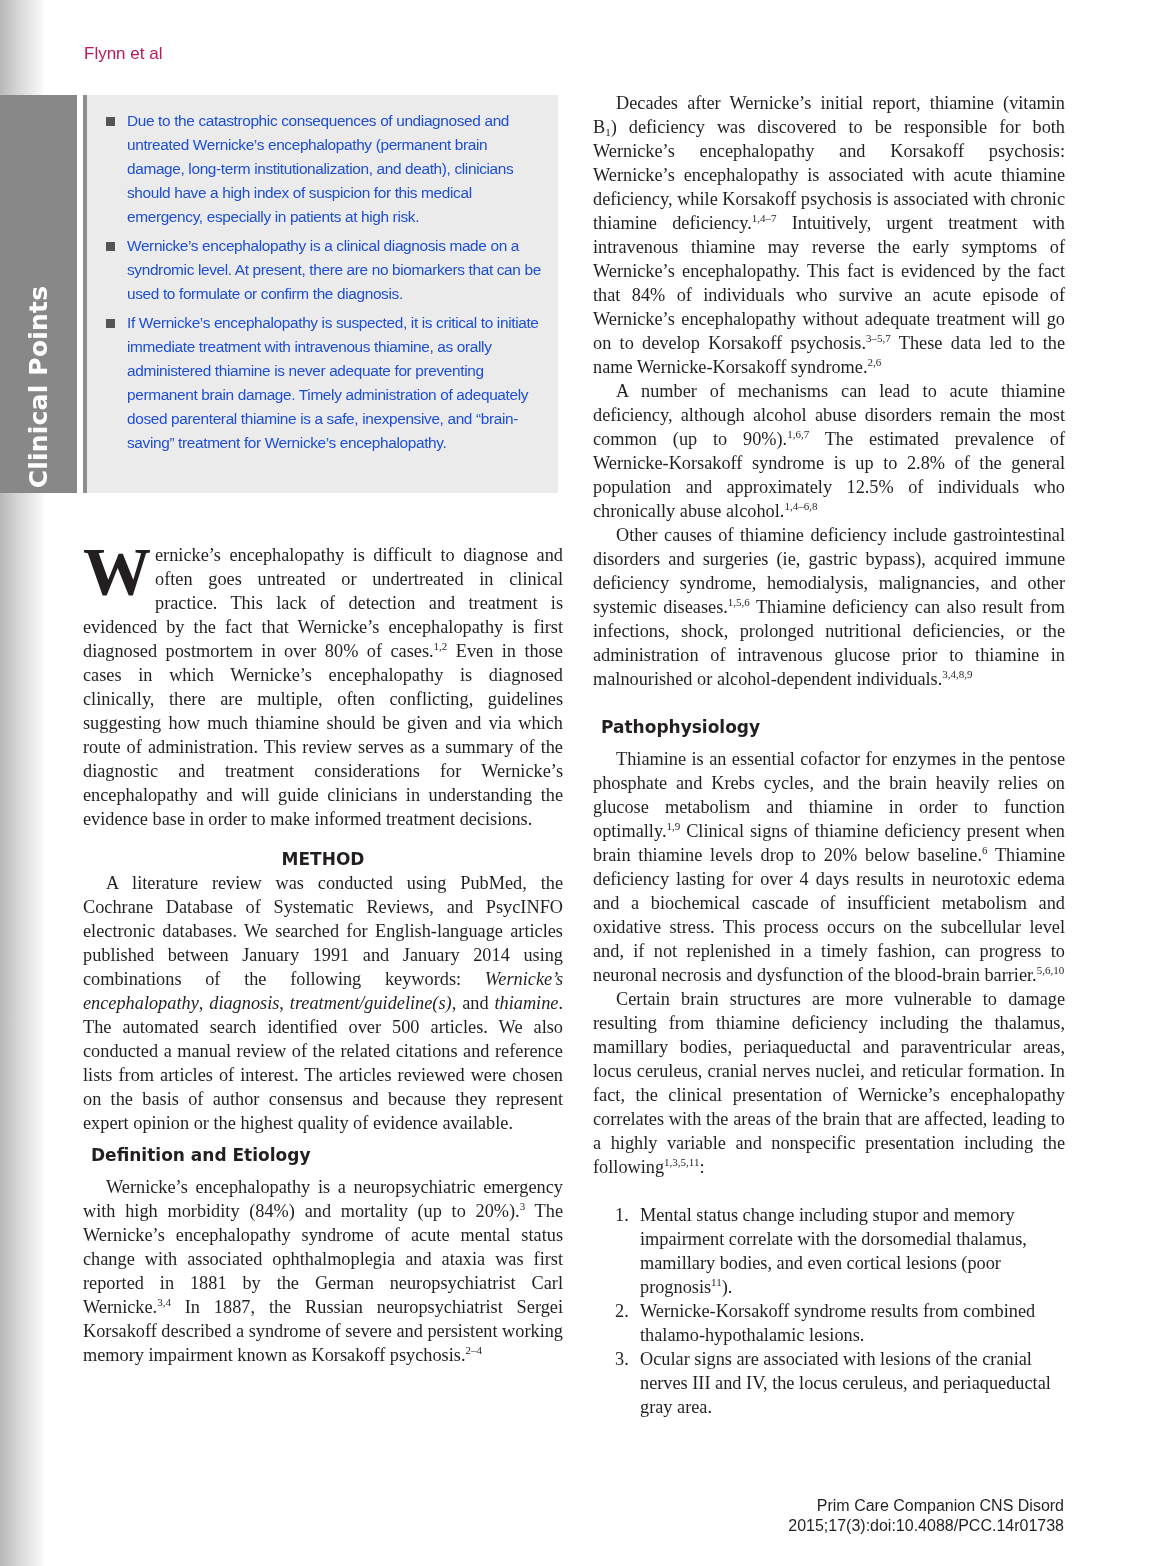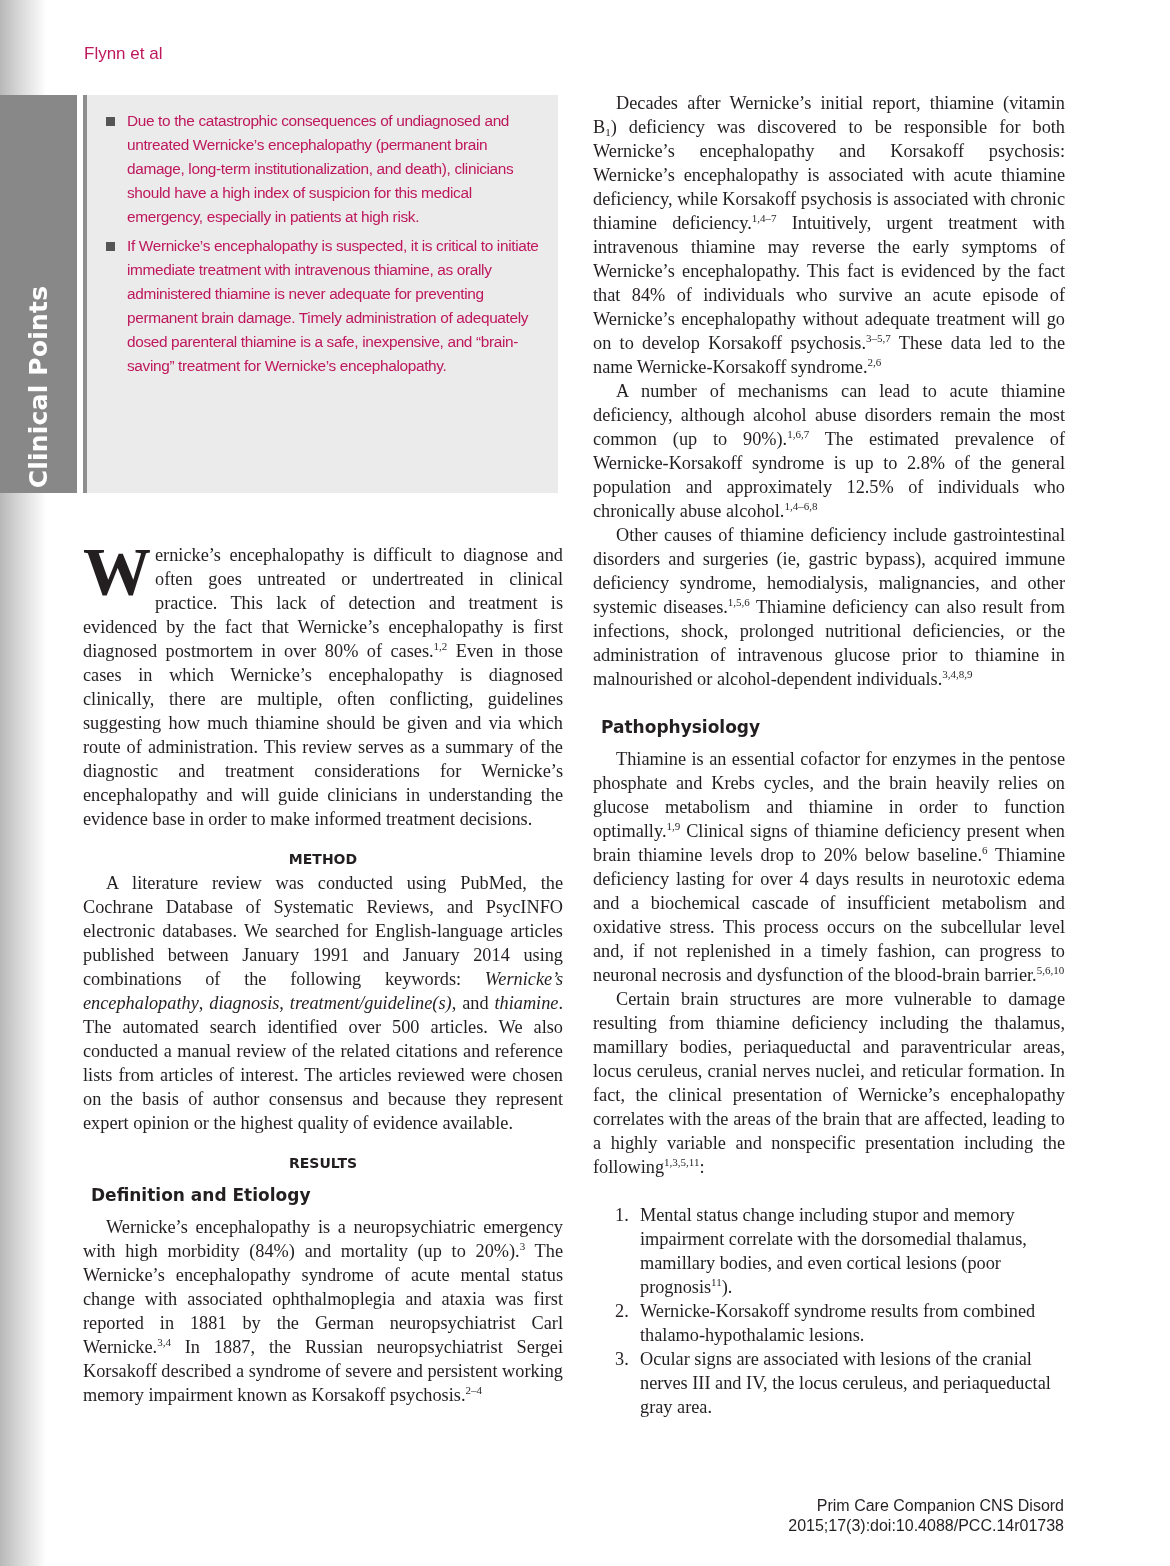--- a/index.html
+++ b/index.html
@@ -34,42 +34,42 @@
     background: #8e8e8e;
   }
   .cp-box {
     position: absolute; left: 87px; top: 95px; width: 471px; height: 398px;
     background: #ebebeb;
   }
   .cp-list { list-style: none; margin: 0; padding: 14px 0 0 0; }
   .cp-item {
     position: relative; padding-left: 40px; width: 420px;
     font-family: "Liberation Sans", "DejaVu Sans", sans-serif;
-    font-size: 15.4px; line-height: 24px; color: #be185d;
+    font-size: 15.4px; line-height: 24px; color: #1d4ed8;
     margin-bottom: 5px; letter-spacing: -0.35px; transform-origin: left;
   }
   .cp-bullet {
     position: absolute; left: 19px; top: 8px; width: 9px; height: 9px;
     background: #555555;
   }
 
   .col { position: absolute; font-size: 18.3px; line-height: 24px; text-align: justify; }
   .col-left { left: 83px; top: 543px; width: 480px; }
   .col-right { left: 593px; top: 91px; width: 472px; }
   .col p { margin: 0; text-indent: 23px; hyphens: none; }
   .col p.noindent { text-indent: 0; }
   .dropcap {
     float: left; font-size: 68px; line-height: 52px; font-weight: bold;
     margin: 2px 4px 0 0; padding: 0; text-indent: 0;
   }
   sup { font-size: 11px; line-height: 0; vertical-align: 7px; text-align: center; }
   sub { font-size: 11px; line-height: 0; vertical-align: -3px; }
   .sec-head {
     text-align: center; font-family: "DejaVu Sans", "Liberation Sans", sans-serif;
-    font-weight: bold; font-size: 14px; line-height: 24px; margin: 16px 0 0 0;
+    font-weight: bold; font-size: 17px; line-height: 24px; margin: 16px 0 0 0;
   }
   .sub-head {
     font-family: "DejaVu Sans", "Liberation Sans", sans-serif;
     font-weight: bold; font-size: 17px; line-height: 24px; margin: 8px; text-align: left;
   }
   .sub-head.spaced { margin-top: 24px; }
   .numlist { list-style: none; margin: 24px 0 0 0; padding: 0; }
   .numlist li { position: relative; padding-left: 47px; text-align: left; width: 420px; }
   .numlist .num { position: absolute; left: 22px; top: 0; }
   .footer-left {
@@ -99,32 +99,35 @@
 </div>
 <div class="cp-rule"></div>
 <div class="cp-box">
   <ul class="cp-list">
     <li class="cp-item">
       <span class="cp-bullet"></span>
       <span>Due to the catastrophic consequences of undiagnosed and untreated Wernicke’s encephalopathy (permanent brain damage, long-term institutionalization, and death), clinicians should have a high index of suspicion for this medical emergency, especially in patients at high risk.</span>
     </li>
     <li class="cp-item">
       <span class="cp-bullet"></span>
+      <span>Wernicke’s encephalopathy is a clinical diagnosis made on a syndromic level. At present, there are no biomarkers that can be used to formulate or confirm the diagnosis.</span>
+    </li>
+    <li class="cp-item">
+      <span class="cp-bullet"></span>
       <span>If Wernicke’s encephalopathy is suspected, it is critical to initiate immediate treatment with intravenous thiamine, as orally administered thiamine is never adequate for preventing permanent brain damage. Timely administration of adequately dosed parenteral thiamine is a safe, inexpensive, and “brain-saving” treatment for Wernicke’s encephalopathy.</span>
     </li>
   </ul>
 </div>
 
 <div class="col col-left">
   <p class="noindent"><span class="dropcap">W</span><span>ernicke’s encephalopathy is difficult to diagnose and often goes untreated or undertreated in clinical practice. This lack of detection and treatment is evidenced by the fact that Wernicke’s encephalopathy is first diagnosed postmortem in over 80% of cases.</span><sup>1,2</sup><span> Even in those cases in which Wernicke’s encephalopathy is diagnosed clinically, there are multiple, often conflicting, guidelines suggesting how much thiamine should be given and via which route of administration. This review serves as a summary of the diagnostic and treatment considerations for Wernicke’s encephalopathy and will guide clinicians in understanding the evidence base in order to make informed treatment decisions.</span></p>
 
   <h2 class="sec-head">METHOD</h2>
   <p><span>A literature review was conducted using PubMed, the Cochrane Database of Systematic Reviews, and PsycINFO electronic databases. We searched for English-language articles published between January 1991 and January 2014 using combinations of the following keywords: </span><em>Wernicke’s encephalopathy</em><span>, </span><em>diagnosis</em><span>, </span><em>treatment/guideline(s)</em><span>, and </span><em>thiamine</em><span>. The automated search identified over 500 articles. We also conducted a manual review of the related citations and reference lists from articles of interest. The articles reviewed were chosen on the basis of author consensus and because they represent expert opinion or the highest quality of evidence available.</span></p>
 
-  <h2 class="sec-head">RESULTS</h2>
   <h3 class="sub-head">Definition and Etiology</h3>
   <p><span>Wernicke’s encephalopathy is a neuropsychiatric emergency with high morbidity (84%) and mortality (up to 20%).</span><sup>3</sup><span> The Wernicke’s encephalopathy syndrome of acute mental status change with associated ophthalmoplegia and ataxia was first reported in 1881 by the German neuropsychiatrist Carl Wernicke.</span><sup>3,4</sup><span> In 1887, the Russian neuropsychiatrist Sergei Korsakoff described a syndrome of severe and persistent working memory impairment known as Korsakoff psychosis.</span><sup>2–4</sup></p>
 </div>
 
 <div class="col col-right">
   <p><span>Decades after Wernicke’s initial report, thiamine (vitamin B</span><sub>1</sub><span>) deficiency was discovered to be responsible for both Wernicke’s encephalopathy and Korsakoff psychosis: Wernicke’s encephalopathy is associated with acute thiamine deficiency, while Korsakoff psychosis is associated with chronic thiamine deficiency.</span><sup>1,4–7</sup><span> Intuitively, urgent treatment with intravenous thiamine may reverse the early symptoms of Wernicke’s encephalopathy. This fact is evidenced by the fact that 84% of individuals who survive an acute episode of Wernicke’s encephalopathy without adequate treatment will go on to develop Korsakoff psychosis.</span><sup>3–5,7</sup><span> These data led to the name Wernicke-Korsakoff syndrome.</span><sup>2,6</sup></p>
 
   <p><span>A number of mechanisms can lead to acute thiamine deficiency, although alcohol abuse disorders remain the most common (up to 90%).</span><sup>1,6,7</sup><span> The estimated prevalence of Wernicke-Korsakoff syndrome is up to 2.8% of the general population and approximately 12.5% of individuals who chronically abuse alcohol.</span><sup>1,4–6,8</sup></p>
 
   <p><span>Other causes of thiamine deficiency include gastrointestinal disorders and surgeries (ie, gastric bypass), acquired immune deficiency syndrome, hemodialysis, malignancies, and other systemic diseases.</span><sup>1,5,6</sup><span> Thiamine deficiency can also result from infections, shock, prolonged nutritional deficiencies, or the administration of intravenous glucose prior to thiamine in malnourished or alcohol-dependent individuals.</span><sup>3,4,8,9</sup></p>

